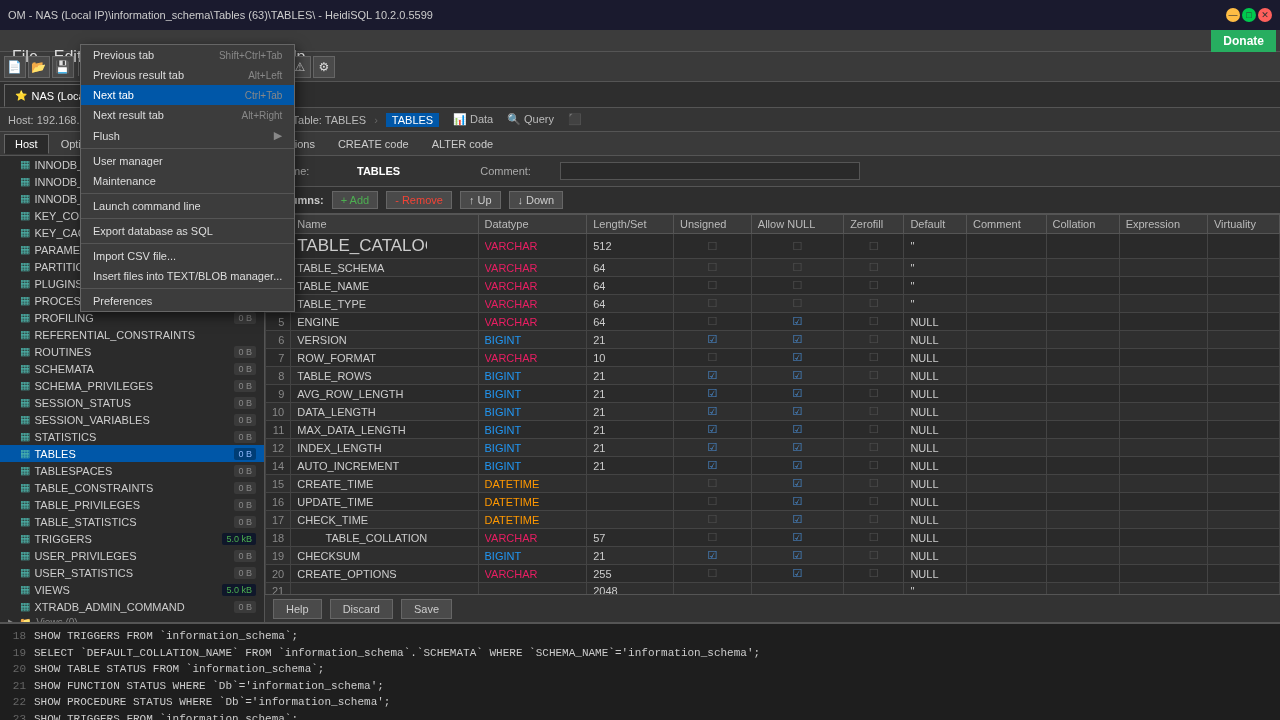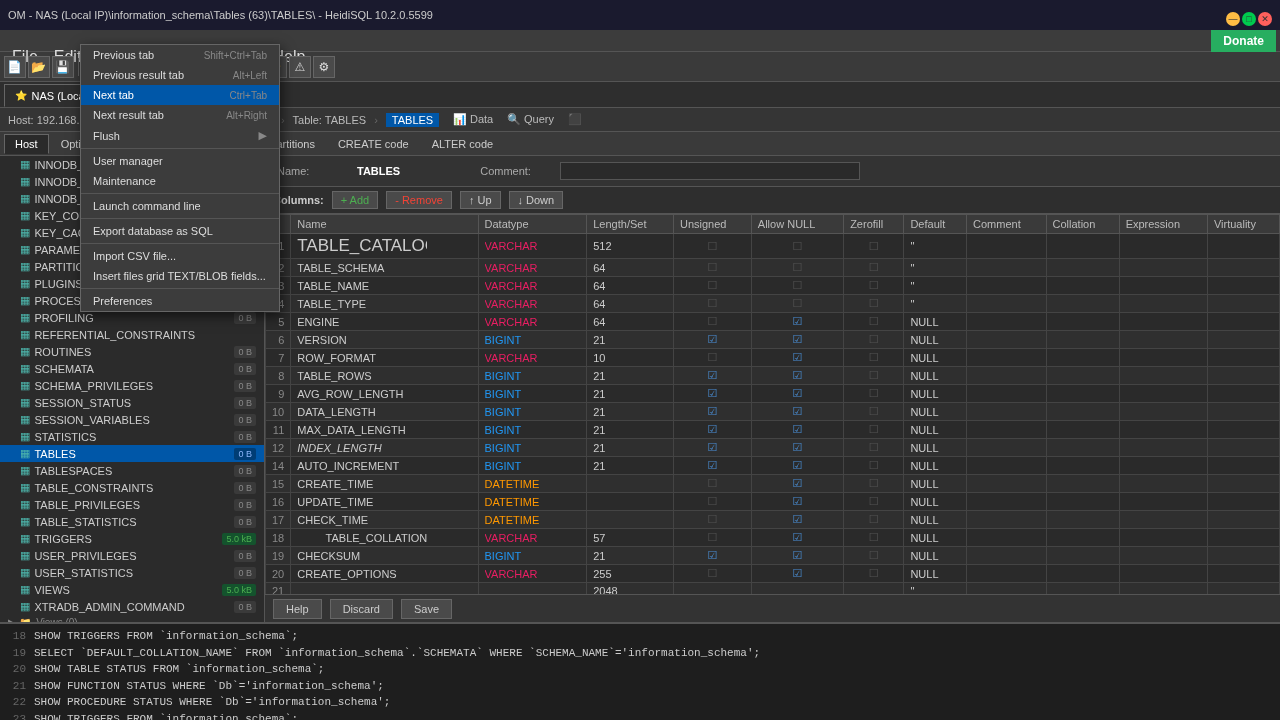--- a/index.html
+++ b/index.html
@@ -1,19 +1,19 @@
 <!DOCTYPE html>
 <html><head>
   <meta charset="utf-8">
   <style>
     * { margin: 0; padding: 0; box-sizing: border-box; }
     body { font-family: 'Segoe UI', Tahoma, Geneva, Verdana, sans-serif; font-size: 11px; background: #2b2b2b; color: #ccc; overflow: hidden; width: 1280px; height: 720px; }
 
     
-    #titlebar { height: 30px; background: #1a1a2e; display: flex; justify-content: space-between; padding: 12px 8px; color: #ccc; font-size: 11px; }
+    #titlebar { height: 30px; background: #1a1a2e; display: flex; align-items: center; justify-content: space-between; padding: 12px 8px; color: #ccc; font-size: 11px; }
     #titlebar-left { display: flex; align-items: center; gap: 6px; }
     #titlebar-right { display: flex; gap: 2px; }
     .title-btn { width: 14px; height: 14px; border-radius: 50%; border: none; cursor: pointer; font-size: 9px; display: flex; align-items: center; justify-content: center; }
     .title-btn.min { background: #ffbd44; color: #333; }
     .title-btn.max { background: #00ca4e; color: #333; }
     .title-btn.close { background: #ff605c; color: #333; }
 
     
     #menubar { height: 22px; background: #3c3c3c; display: flex; align-items: center; padding: 0 4px; border-bottom: 1px solid #555; }
     .menu-item { padding: 2px 8px; cursor: pointer; color: #ddd; font-size: 16px; white-space: nowrap; margin-top: 32px; }
@@ -42,21 +42,21 @@
 
     
     #main { display: flex; height: calc(720px - 22px - 22px - 30px - 26px - 24px - 130px); }
 
     
     #sidebar { width: 265px; background: #2b2b2b; border-right: 1px solid #555; overflow-y: auto; flex-shrink: 0; }
     .sidebar-item { padding: 2px 8px 2px 20px; cursor: pointer; display: flex; align-items: center; justify-content: space-between; font-size: 11px; color: #ccc; white-space: nowrap; }
     .sidebar-item.selected { background: #0057a8; color: #fff; }
     .sidebar-item .item-name { display: flex; align-items: center; gap: 4px; }
     .sidebar-item .item-badge { font-size: 9px; color: #888; padding: 1px 4px; background: #3a3a3a; border-radius: 2px; }
-    .sidebar-item .item-badge.green { background: #14532d; color: #4caf50; }
+    .sidebar-item .item-badge.green { background: #0f172a; color: #4caf50; }
     .sidebar-section { padding: 2px 8px; color: #888; font-size: 10px; cursor: pointer; display: flex; align-items: center; gap: 4px; }
     .icon-table { color: #4db6ac; }
     .icon-folder { color: #ffa726; }
 
     
     #content { flex: 1; background: #2a2a2a; overflow: hidden; display: flex; flex-direction: column; }
 
     
     #name-row { padding: 6px 12px; background: #333; border-bottom: 1px solid #555; display: flex; gap: 20px; align-items: center; }
     .field-label { color: #aaa; font-size: 11px; min-width: 60px; }
@@ -484,21 +484,21 @@
       <td class="checkbox-cell"><span style="color:#4a90d9;">☑</span></td>
       <td class="checkbox-cell"><span style="color:#555;">☐</span></td>
       <td>NULL</td>
       <td></td>
       <td></td>
       <td></td>
       <td></td>
     </tr>
             <tr>
       <td class="row-num">12</td>
-      <td><input type="text" value="INDEX_LENGTH" style="background: transparent; border: none; color: rgb(204, 204, 204); font-size: 11px; width: 130px; font-style: italic;"></td>
+      <td><input type="text" value="INDEX_LENGTH" style="background: transparent; border: none; color: rgb(204, 204, 204); font-size: 11px; width: 130px;"></td>
       <td class="datatype-bigint"><input type="text" value="BIGINT" style="background: transparent; border: none; font-size: 11px; width: 70px; color: inherit;"></td>
       <td>21</td>
       <td class="checkbox-cell"><span style="color:#4a90d9;">☑</span></td>
       <td class="checkbox-cell"><span style="color:#4a90d9;">☑</span></td>
       <td class="checkbox-cell"><span style="color:#555;">☐</span></td>
       <td>NULL</td>
       <td></td>
       <td></td>
       <td></td>
       <td></td>
@@ -692,19 +692,19 @@
   </div>
   <div class="menu-divider"></div>
   <div class="menu-section-item">
     <span>Export database as SQL</span>
   </div>
   <div class="menu-divider"></div>
   <div class="menu-section-item">
     <span>Import CSV file...</span>
   </div>
   <div class="menu-section-item">
-    <span>Insert files grid TEXT/BLOB fields...</span>
+    <span>Insert files into TEXT/BLOB manager...</span>
   </div>
   <div class="menu-divider"></div>
   <div class="menu-section-item">
     <span>Preferences</span>
   </div>
 </div>
 
 </body></html>

